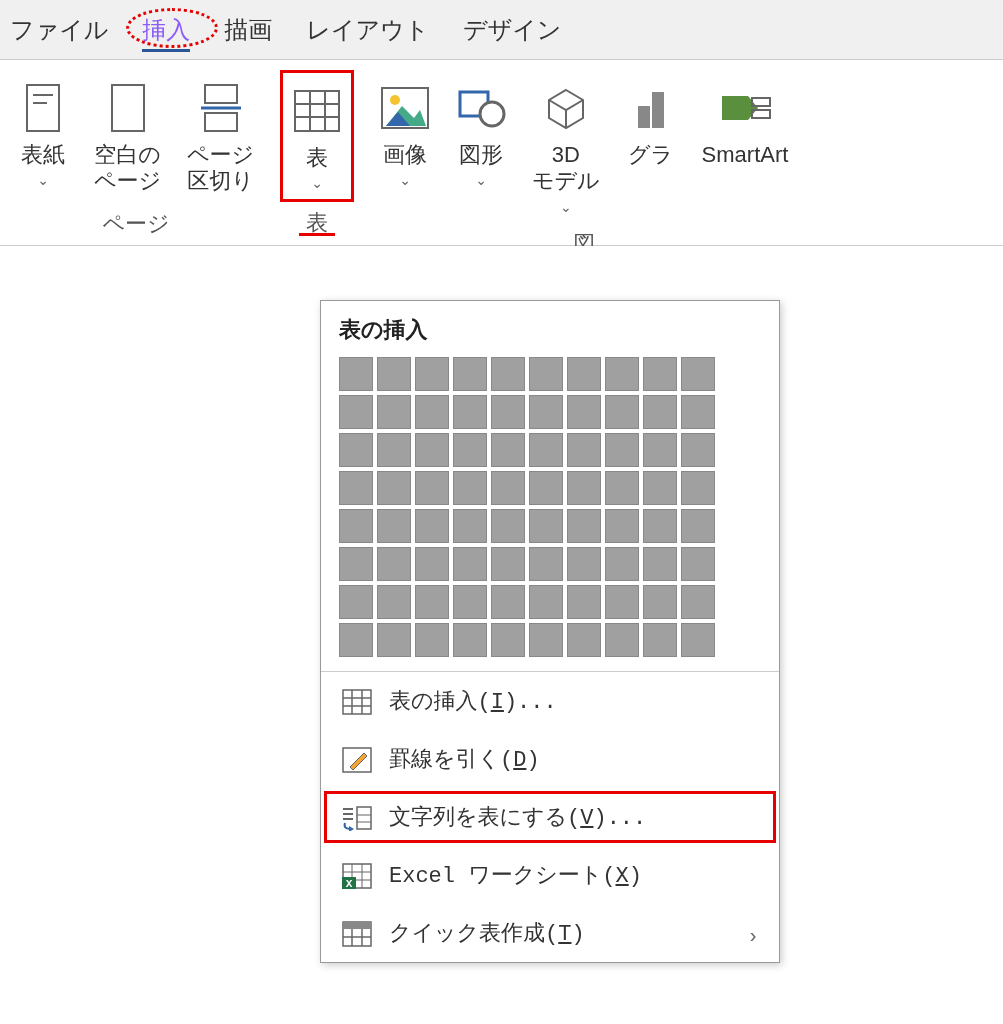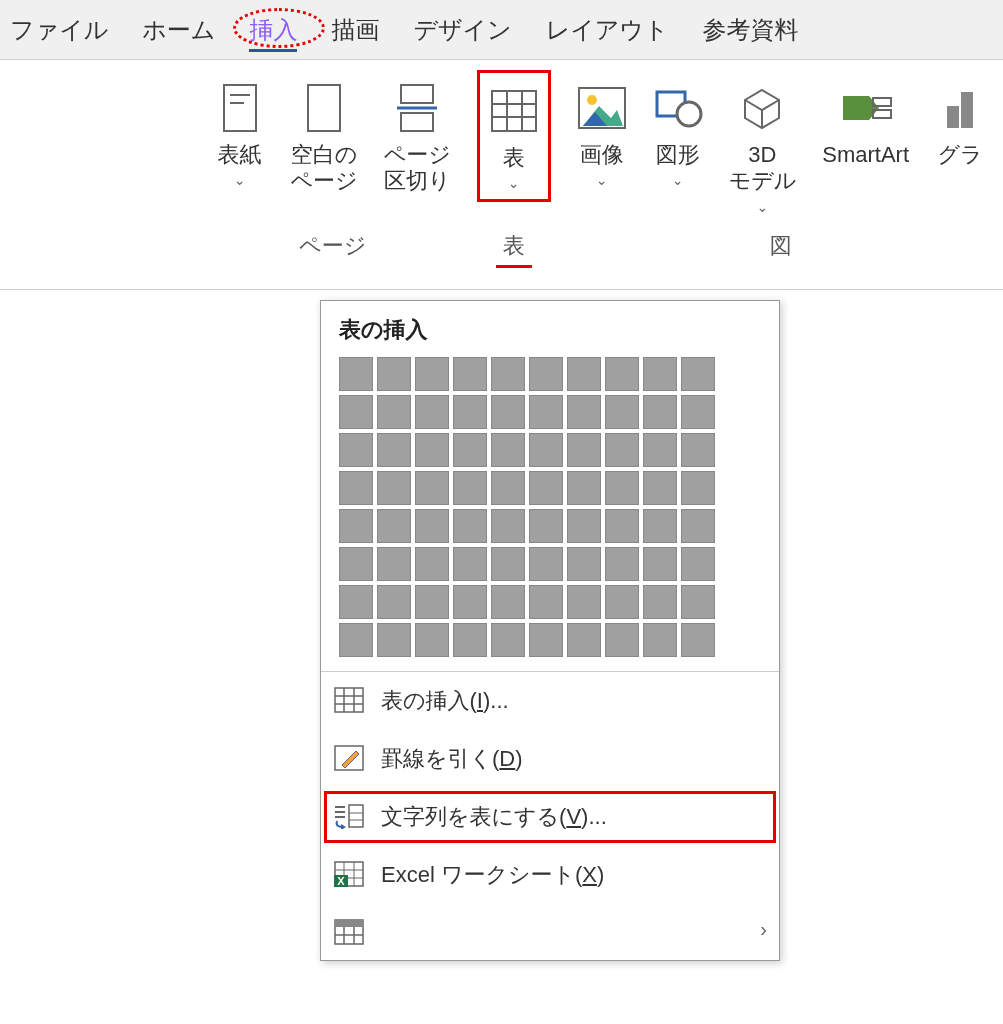--- a/index.html
+++ b/index.html
@@ -4,54 +4,52 @@
 <style>
   * { box-sizing: border-box; margin: 0; padding: 0; }
   body { font-family: "Yu Gothic UI", "Meiryo", sans-serif; background: #fff; color: #333; width: 1003px; }
   
   .menubar { display: flex; background: #f0f0f0; border-bottom: 1px solid #ccc; padding: 12px 4px; height: 60px; align-items: center; gap: 22px; }
   .menu-item { font-size: 24px; color: #333; padding: 10px 6px; cursor: pointer; position: relative; }
   .menu-item.active { color: #8b5cf6; font-weight: 500; }
   .menu-item.active::after { content: ""; position: absolute; bottom: 4px; left: 6px; right: 6px; height: 3px; background: #2b579a; }
   .dotted-circle { position: absolute; top: 4px; left: -10px; width: 92px; height: 40px; border: 3px dotted #e60000; border-radius: 50%; pointer-events: none; }
   
-  .ribbon { display: flex; background: #fff; border-bottom: 1px solid #ccc; padding: 6px 0 16px 0; height: 230px; justify-content: flex-end; }
+  .ribbon { display: flex; background: #fff; border-bottom: 1px solid #ccc; padding: 6px 0 4px 0; height: 186px; }
   .ribbon-group { display: flex; flex-direction: column; align-items: center; padding: 4px 8px; position: relative; }
   .ribbon-group-label { font-size: 22px; color: #555; margin-top: auto; padding: 6px 0 8px; }
   .ribbon-group.table::after { content: ""; position: absolute; bottom: 5px; left: 30%; right: 30%; height: 3px; background: #e60000; }
   .ribbon-buttons { display: flex; gap: 6px; }
   .ribbon-btn { display: flex; flex-direction: column; align-items: center; padding: 8px 10px; cursor: pointer; min-width: 70px; }
   .ribbon-btn .icon-wrap { height: 60px; display: flex; align-items: center; justify-content: center; }
   .ribbon-btn .label { font-size: 22px; color: #333; text-align: center; margin-top: 4px; line-height: 1.2; }
   .ribbon-btn .caret { font-size: 14px; color: #666; margin-top: 4px; }
   .red-box { border: 3px solid #e60000; }
   
-  .dropdown { position: absolute; top: 300px; left: 320px; width: 460px; background: #fff; border: 1px solid #999; box-shadow: 2px 2px 8px rgba(0,0,0,0.2); }
+  .dropdown { position: absolute; top: 300px; left: 320px; width: 460px; background: #fff; border: 1px solid #999; box-shadow: 2px 2px 8px rgba(0,0,0,0.2); font-family: Liberation Mono, monospace; }
   .dropdown-header { font-size: 22px; font-weight: bold; padding: 14px 18px 12px; color: #222; }
   .grid-wrap { padding: 0 18px 14px; }
   .table-grid { display: grid; grid-template-columns: repeat(10, 34px); grid-auto-rows: 34px; gap: 4px; }
   .cell { background: #a0a0a0; border: 1px solid #888; cursor: pointer; }
   .dropdown hr { border: none; border-top: 1px solid #ccc; margin: 0; }
-  .menu-option { display: flex; align-items: flex-start; padding: 14px 12px; cursor: pointer; font-size: 22px; gap: 16px; position: relative; }
+  .menu-option { display: flex; align-items: flex-end; padding: 14px 20px; cursor: pointer; font-size: 22px; gap: 16px; position: relative; }
   .menu-option .opt-icon { width: 32px; height: 28px; display: flex; align-items: center; justify-content: center; }
   .menu-option .chev { margin-left: auto; font-size: 20px; color: #666; }
   .menu-option.red-boxed { outline: 3px solid #e60000; outline-offset: -6px; }
   .ul { text-decoration: underline; }
 </style>
 </head>
 <body>
 
 <div class="menubar">
     <div class="menu-item">ファイル</div>
-    <div class="menu-item">ホーム</div>
     <div class="menu-item active">挿入<div class="dotted-circle"></div></div>
     <div class="menu-item">描画</div>
+    <div class="menu-item">レイアウト</div>
     <div class="menu-item">デザイン</div>
-    <div class="menu-item">レイアウト</div>
-    <div class="menu-item">参考資料</div>
   </div>
 
 <div class="ribbon">
     <div class="ribbon-group">
       <div class="ribbon-buttons">
         <div class="ribbon-btn">
           <div class="icon-wrap">
             <svg width="40" height="50" stroke="#666" fill="none" stroke-width="2">
               <rect x="4" y="2" width="32" height="46"></rect>
               <line x1="10" y1="12" x2="30" y2="12"></line>
@@ -129,36 +127,36 @@
             <svg width="50" height="44" stroke="#666" fill="none" stroke-width="2">
               <path d="M25 4 L42 14 L42 32 L25 42 L8 32 L8 14 Z"></path>
               <path d="M8 14 L25 24 L42 14 M25 24 L25 42"></path>
             </svg>
           </div>
           <div class="label">3D<br>モデル</div>
           <div class="caret">⌄</div>
         </div>
         <div class="ribbon-btn">
           <div class="icon-wrap">
+            <svg width="30" height="44" stroke="#666" fill="none" stroke-width="2">
+              <rect x="2" y="20" width="12" height="22" fill="#888" stroke="none"></rect>
+              <rect x="16" y="6" width="12" height="36" fill="#888" stroke="none"></rect>
+            </svg>
+          </div>
+          <div class="label">グラ</div>
+        </div>
+        <div class="ribbon-btn">
+          <div class="icon-wrap">
             <svg width="54" height="40">
               <polygon points="4,8 30,8 40,20 30,32 4,32" fill="#5a8f3d"></polygon>
               <rect x="34" y="10" width="18" height="8" fill="none" stroke="#666" stroke-width="2"></rect>
               <rect x="34" y="22" width="18" height="8" fill="none" stroke="#666" stroke-width="2"></rect>
             </svg>
           </div>
           <div class="label">SmartArt</div>
-        </div>
-        <div class="ribbon-btn">
-          <div class="icon-wrap">
-            <svg width="30" height="44" stroke="#666" fill="none" stroke-width="2">
-              <rect x="2" y="20" width="12" height="22" fill="#888" stroke="none"></rect>
-              <rect x="16" y="6" width="12" height="36" fill="#888" stroke="none"></rect>
-            </svg>
-          </div>
-          <div class="label">グラ</div>
         </div>
       </div>
       <div class="ribbon-group-label">図</div>
     </div>
   </div>
 
 <div class="dropdown">
   <div class="dropdown-header">表の挿入</div>
   <div class="grid-wrap">
     <div class="table-grid">
@@ -299,16 +297,17 @@
       <div class="menu-option">
         <div class="opt-icon">
           <svg width="30" height="26" stroke="#666" fill="none" stroke-width="1.5">
             <rect x="1" y="1" width="28" height="24"></rect>
             <rect x="1" y="1" width="28" height="7" fill="#888" stroke="none"></rect>
             <line x1="1" y1="16" x2="29" y2="16"></line>
             <line x1="10" y1="8" x2="10" y2="25"></line>
             <line x1="20" y1="8" x2="20" y2="25"></line>
           </svg>
         </div>
+        <span>クイック表作成(<span class="ul">T</span>)</span>
         <span class="chev">›</span>
       </div>
     </div>
 </div>
 
 </body></html>

